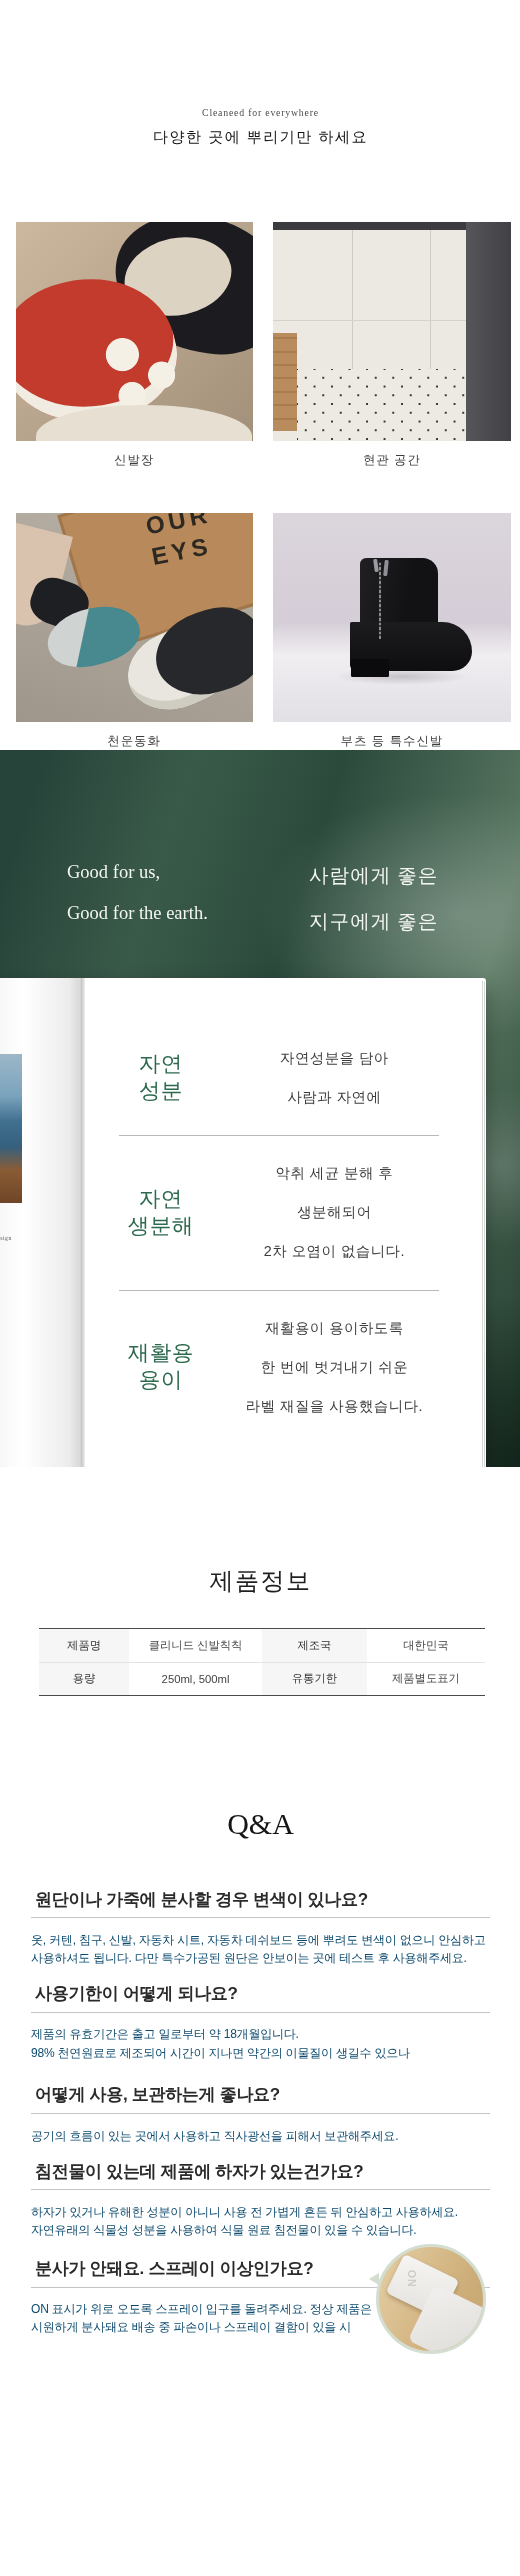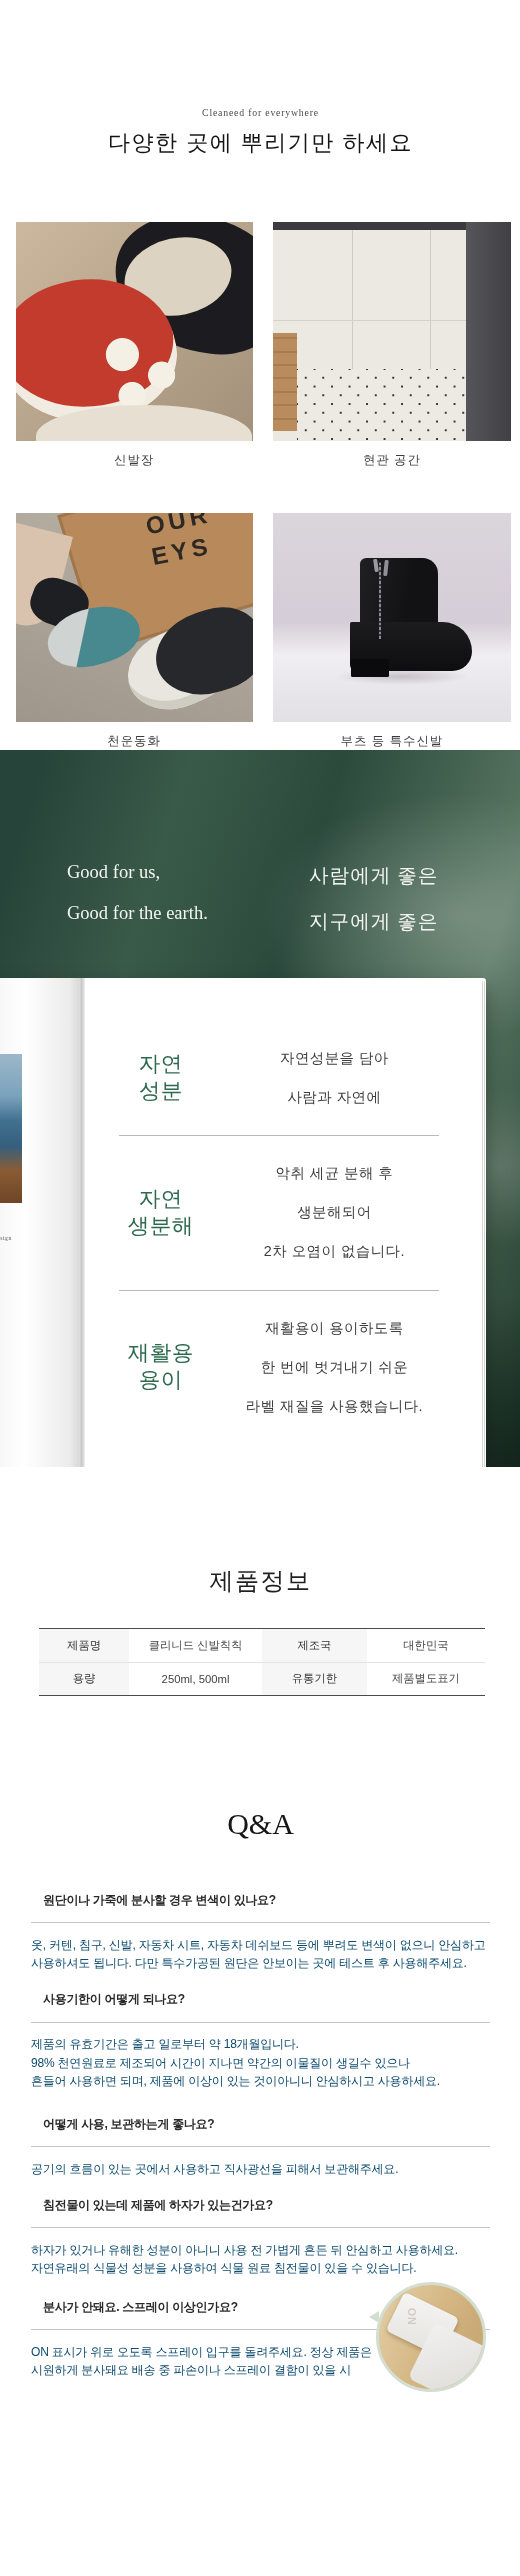--- a/index.html
+++ b/index.html
@@ -1,21 +1,21 @@
 <!DOCTYPE html>
 <html style="font-size:8.2px"><head>
 <meta charset="utf-8">
 <style>
   html,body{margin:0;padding:0;background:#fff;}
   .page{width:521px;margin:0 auto;background:#fff;font-family:"Liberation Sans",sans-serif;overflow:hidden;}
 
   
   .hero{height:222px;padding-top:107px;box-sizing:border-box;text-align:center;}
   .eyebrow{font-family:"Liberation Serif",serif;font-size:9.8px;color:#4b4b4b;letter-spacing:0.8px;}
-  .hero-title{margin-top:10.3px;font-size:22px;color:#141414;letter-spacing:1.5px;font-weight:500;}
+  .hero-title{margin-top:10.3px;font-size:15px;color:#141414;letter-spacing:1.5px;font-weight:500;}
 
   
   .grid{margin-left:15.5px;width:495px;}
   .grid-row{display:flex;gap:20.6px;}
   .grid-row.r2{margin-top:44px;}
   .cell{width:280px;}
   .photo{height:219px;position:relative;overflow:hidden;background:#ddd;}
   .r2 .photo{height:209px;}
   .caption{margin-top:11.3px;height:16.5px;text-align:center;font-size:12.4px;color:#3d3d3d;letter-spacing:1px;}
 
@@ -96,21 +96,21 @@
   .plabel{background:#f6f6f6;color:#333;}
   .pvalue{background:#fff;color:#444;}
   .c1{width:20.2%;} .c2{width:29.8%;} .c3{width:23.5%;} .c4{width:26.5%;}
 
   
   .qna{padding:0 31px 64px 31px;}
   .qna-title{margin-top:109px;text-align:center;font-family:"Liberation Serif",serif;font-size:30px;line-height:37px;color:#161616;}
   .qblock{position:relative;}
   .qb1{margin-top:48px;} .qb2{margin-top:16.5px;} .qb3{margin-top:23px;}
   .qb4{margin-top:16.5px;} .qb5{margin-top:19px;}
-  .question{margin:12px;font-size:12px;line-height:20.6px;font-weight:700;color:#2a2a2a;letter-spacing:-0.3px;}
+  .question{margin:4px;font-size:17px;line-height:20.6px;font-weight:700;color:#2a2a2a;letter-spacing:-0.3px;}
   .qdivider{margin-top:7.2px;height:1px;background:#c4c4c4;}
   .answer{margin-top:12.4px;}
   .answer p{margin:0;font-size:12px;line-height:18.5px;color:#0c4a6e;letter-spacing:-0.2px;}
 
   
   .spray-fig{position:absolute;right:4.1px;top:-14.4px;width:110px;height:110px;}
   .spray-circle{position:absolute;inset:0;border-radius:50%;border:3.6px solid #d3ddd0;box-sizing:border-box;overflow:hidden;background:linear-gradient(115deg,#e5d0a8 0%,#d6b987 45%,#c9a974 80%);}
   .spray-tail{position:absolute;left:-7.2px;top:29px;width:0;height:0;border-style:solid;border-width:6.7px 10.3px 6.7px 0;border-color:transparent #d3ddd0 transparent transparent;}
   .nozzle-cap{position:absolute;left:13.4px;top:17.5px;width:61px;height:43px;background:linear-gradient(160deg,#f6f5f3,#e4e2de);border-radius:5.2px;transform:rotate(26deg);box-shadow:1px 2.1px 4.1px rgba(90,70,40,.35);}
   .nozzle-label{position:absolute;left:9.3px;top:13.4px;font-size:10.8px;font-weight:bold;letter-spacing:1px;color:#cfccc5;transform:rotate(64deg);display:inline-block;}
@@ -276,21 +276,20 @@
         <p>사용하셔도 됩니다. 다만 특수가공된 원단은 안보이는 곳에 테스트 후 사용해주세요.</p>
       </div>
     </div>
 
     <div class="qblock qb2">
       <h3 class="question">사용기한이 어떻게 되나요?</h3>
       <div class="qdivider"></div>
       <div class="answer">
         <p>제품의 유효기간은 출고 일로부터 약 18개월입니다.</p>
         <p>98% 천연원료로 제조되어 시간이 지나면 약간의 이물질이 생길수 있으나</p>
-        <p>흔들어 사용하면 되며, 제품에 이상이 있는 것이아니니 안심하시고 사용하세요.</p>
       </div>
     </div>
 
     <div class="qblock qb3">
       <h3 class="question">어떻게 사용, 보관하는게 좋나요?</h3>
       <div class="qdivider"></div>
       <div class="answer">
         <p>공기의 흐름이 있는 곳에서 사용하고 직사광선을 피해서 보관해주세요.</p>
       </div>
     </div>

